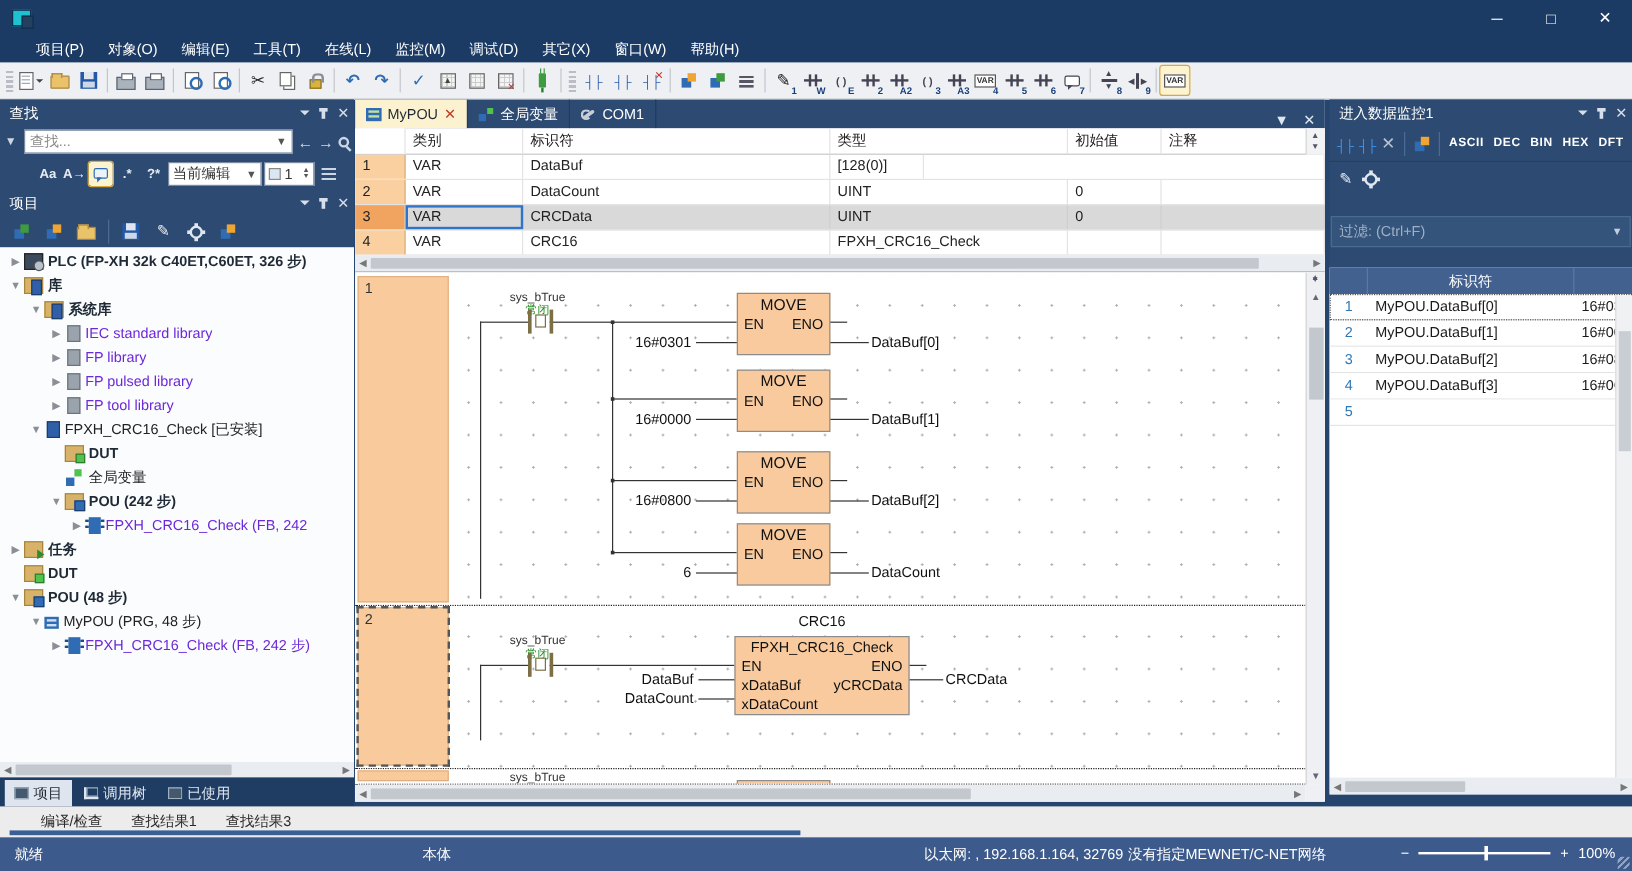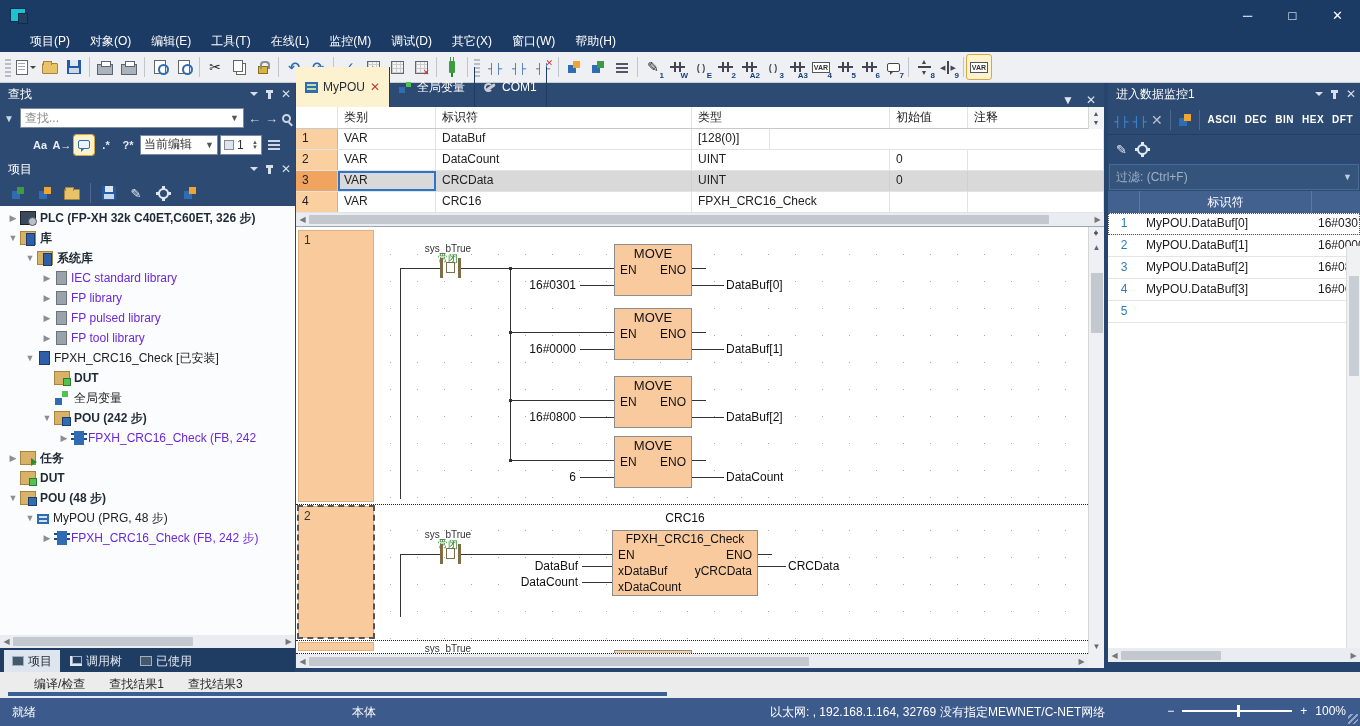--- a/index.html
+++ b/index.html
@@ -128,21 +128,21 @@
   #left-tabs { position:absolute; left:0; top:648px; width:295px; height:24px; background:#1f3c62; display:flex; align-items:flex-start; padding:2px 0 0 4px; gap:2px; }
   .ltab { height:22px; display:flex; align-items:center; gap:4px; padding:0 8px; color:#dfe6ef; font-size:12px; }
   .ltab.active { background:#dfe5ee; color:#1f2a36; }
   .ltab .mini { width:12px; height:10px; background:#44596e; box-shadow:inset 0 0 0 1px #9fb0c0; }
   .ltab .mini.tree2 { background:transparent; border-left:2px solid #dfe6ef; border-bottom:2px solid #dfe6ef; }
   .ltab.active .mini.grid { background:#44596e; }
 
   
   #center { position:absolute; left:296px; top:83px; width:808px; height:585px; background:#fff; display:flex; flex-direction:column; }
   #tabstrip { height:24px; background:#2d4b72; display:flex; align-items:flex-end; }
-  .ctab { height:40px; display:flex; align-items:center; gap:5px; padding:0 9px; color:#fff; border-right:1px solid #1f3c62; font-size:12px; }
+  .ctab { height:24px; display:flex; align-items:center; gap:5px; padding:0 9px; color:#fff; border-right:1px solid #1f3c62; font-size:12px; }
   .ctab.active { background:#fdf2cf; color:#1f2a36; }
   .ctab .x { color:#c0392b; font-weight:bold; }
   .tab-ico { width:13px; height:11px; position:relative; }
   .tab-ico.pou { background:#2f6cb3; }
   .tab-ico.pou::after { content:""; position:absolute; left:2px; top:2px; width:9px; height:2px; background:#bfe09f; box-shadow:0 4px 0 #bfe09f; }
   .tab-ico.gvar::before { content:""; position:absolute; left:0; bottom:0; width:6px; height:6px; background:#2f6cb3; }
   .tab-ico.gvar::after { content:""; position:absolute; right:1px; top:0; width:5px; height:5px; background:#4fc24f; }
   .tab-ico.wrench { }
   .tab-ico.wrench::before { content:""; position:absolute; left:1px; top:4px; width:11px; height:3px; background:#c9ced6; transform:rotate(-35deg); border-radius:2px; }
   .tab-ico.wrench::after { content:""; position:absolute; left:0; top:1px; width:5px; height:5px; border:2px solid #c9ced6; border-radius:50%; border-right-color:transparent; }
@@ -192,21 +192,21 @@
 
   
   #right-panel { position:absolute; left:1108px; top:83px; width:252px; height:579px; background:#2d4b72; display:flex; flex-direction:column; }
   #mon-tb1 { height:30px; display:flex; align-items:center; gap:4px; padding:0 6px; border-bottom:1px solid #24405f; }
   #mon-tb2 { height:28px; display:flex; align-items:center; gap:10px; padding:0 8px; }
   .fmt { color:#fff; font-size:10px; font-weight:bold; letter-spacing:0.5px; padding:2px 1px; }
   .mon-ico { color:#dfe6ef; font-size:12px; }
   .g-gear { width:11px; height:11px; border:2px solid #dfe6ef; border-radius:50%; position:relative; }
   .g-gear::before { content:""; position:absolute; left:2px; top:-4px; width:3px; height:3px; background:#dfe6ef; box-shadow:0 12px 0 #dfe6ef,-6px 6px 0 #dfe6ef,6px 6px 0 #dfe6ef; }
   .g-pencil-w { font-size:13px; color:#e8edf4; }
-  #mon-filter { height:26px; margin:1px 1px; background:#35547c; border:1px solid #4a6a94; display:flex; align-items:center; color:#9fb0c5; padding:0 6px; }
+  #mon-filter { height:26px; margin:17px 1px; background:#35547c; border:1px solid #4a6a94; display:flex; align-items:center; color:#9fb0c5; padding:0 6px; }
   #mon-filter .dd { margin-left:auto; font-size:9px; color:#c3cede; }
   #mon-table { flex:1; background:#fff; display:flex; flex-direction:column; }
   #mon-head { height:22px; background:#42618f; color:#fff; display:flex; }
   .mh-cell { border-right:1px solid #5a7aa6; display:flex; align-items:center; justify-content:center; }
   .mc-num { width:32px; } .mc-id { width:172px; } .mc-val { flex:1;margin-top:34px; }
   .mon-row { height:22px; display:flex; border-bottom:1px solid #e4e4e4; background:#fff; }
   .mon-row.focus { outline:1px dotted #555; outline-offset:-1px; }
   .mon-cell { padding:3px 6px; overflow:hidden; white-space:nowrap; }
   .mon-cell.num { width:32px; color:#2d7ab8; text-align:center; padding:3px 2px; }
   .mon-cell.id { width:172px; color:#1a1a1a; }

